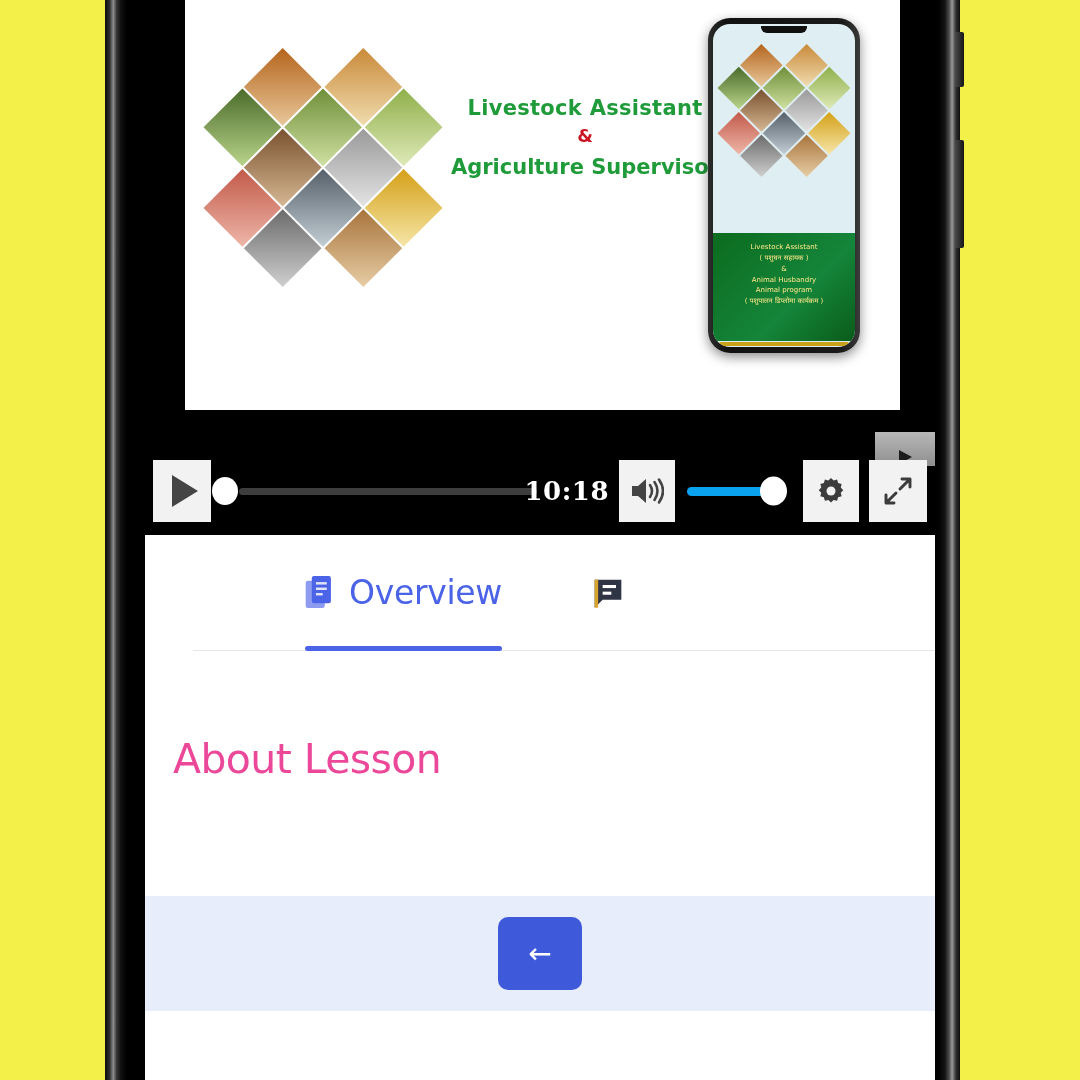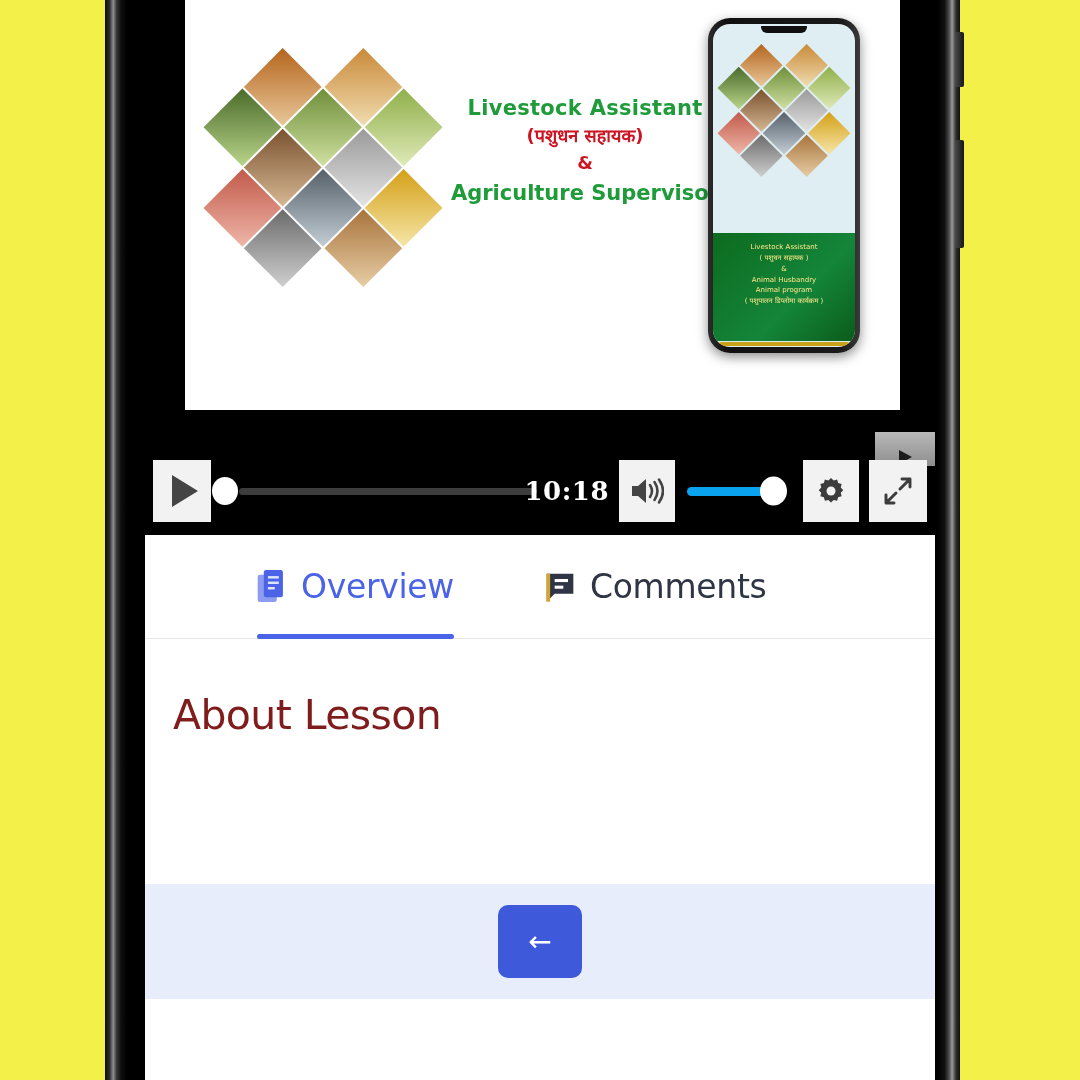--- a/index.html
+++ b/index.html
@@ -224,25 +224,26 @@
     border-top: 7px solid transparent;
     border-bottom: 7px solid transparent;
   }
   #fullscreen-button { width: 58px; height: 62px; position: relative; z-index: 2; }
 
   .icon-svg { display: block; }
 
   
   #tabs-bar {
     position: relative;
-    height: 104px;
+    height: 116px;
     background: #fff;
     border-bottom: 1px solid #e6e6e6;
     display: flex; align-items: center;
     padding-left: 112px;
+    margin-left: 48px;
   }
   .tab {
     display: flex; align-items: center; gap: 14px;
     height: 100%;
     position: relative;
     cursor: pointer;
   }
   .tab .tab-label {
     font-size: 33px;
     font-family: "DejaVu Sans", sans-serif;
@@ -257,23 +258,24 @@
   }
 
   
   #about-section {
     background: #fff;
     padding: 52px 0 0 28px;
     height: 245px;
   }
   #about-heading {
     font-size: 41px;
-    color: #7f1d1d;
+    color: #ec4899;
     font-family: "DejaVu Sans", sans-serif;
     letter-spacing: -.6px;
+    margin-top: 32px;
   }
 
   
   #lesson-nav {
     background: #e8edfb;
     height: 115px;
     display: flex; align-items: center; justify-content: center;
     gap: 32px;
   }
   .nav-btn {
@@ -321,21 +323,20 @@
             <div class="tile" style="left: 0px; top: 114px; width: 55px; height: 55px; background: linear-gradient(135deg, rgb(74, 107, 42), rgb(185, 212, 138));"></div>
             <div class="tile" style="left: 57px; top: 114px; width: 55px; height: 55px; background: linear-gradient(135deg, rgb(122, 82, 48), rgb(214, 183, 147));"></div>
             <div class="tile" style="left: 114px; top: 114px; width: 55px; height: 55px; background: linear-gradient(135deg, rgb(85, 96, 106), rgb(195, 205, 212));"></div>
             <div class="tile" style="left: 171px; top: 114px; width: 55px; height: 55px; background: linear-gradient(135deg, rgb(168, 116, 60), rgb(231, 205, 165));"></div>
             <div class="tile" style="left: 57px; top: 171px; width: 55px; height: 55px; background: linear-gradient(135deg, rgb(194, 90, 74), rgb(238, 182, 168));"></div>
             <div class="tile" style="left: 114px; top: 171px; width: 55px; height: 55px; background: linear-gradient(135deg, rgb(107, 107, 107), rgb(207, 207, 207));"></div>
           </div>
 
         <div id="slide-title-block">
           <div class="title-en">Livestock Assistant</div>
-          <div class="title-hi">(पशुधन  सहायक)</div>
           <div class="title-amp">&amp;</div>
           <div class="title-en2">Agriculture Supervisor</div>
         </div>
 
         <div id="slide-phone-mockup">
           <div id="slide-phone-inner">
             <div id="slide-phone-notch"></div>
             <div id="slide-phone-collage">
                 <div class="tile" style="left: 32px; top: 0px; width: 30px; height: 30px; background: linear-gradient(135deg, rgb(201, 138, 58), rgb(240, 220, 174));"></div>
                 <div class="tile" style="left: 64px; top: 0px; width: 30px; height: 30px; background: linear-gradient(135deg, rgb(143, 176, 74), rgb(223, 233, 184));"></div>
@@ -425,21 +426,20 @@
         <div id="tab-overview-underline"></div>
       </div>
 
       <div class="tab" id="tab-comments">
         <svg class="icon-svg" width="32" height="32" viewBox="0 0 24 24">
           <path d="M2 2 H22 V17 H8 L2 23 Z" fill="#2f3545"></path>
           <rect x="2" y="2" width="2.6" height="21" fill="#d8a32a"></rect>
           <rect x="8" y="6" width="10" height="2.3" fill="#fff"></rect>
           <rect x="8" y="11" width="6.5" height="2.3" fill="#fff"></rect>
         </svg>
-        <span class="tab-label">Comments</span>
       </div>
 
     </div>
 
     <div id="about-section">
       <div id="about-heading">About Lesson</div>
       <div id="about-body"></div>
     </div>
 
     <div id="lesson-nav">

